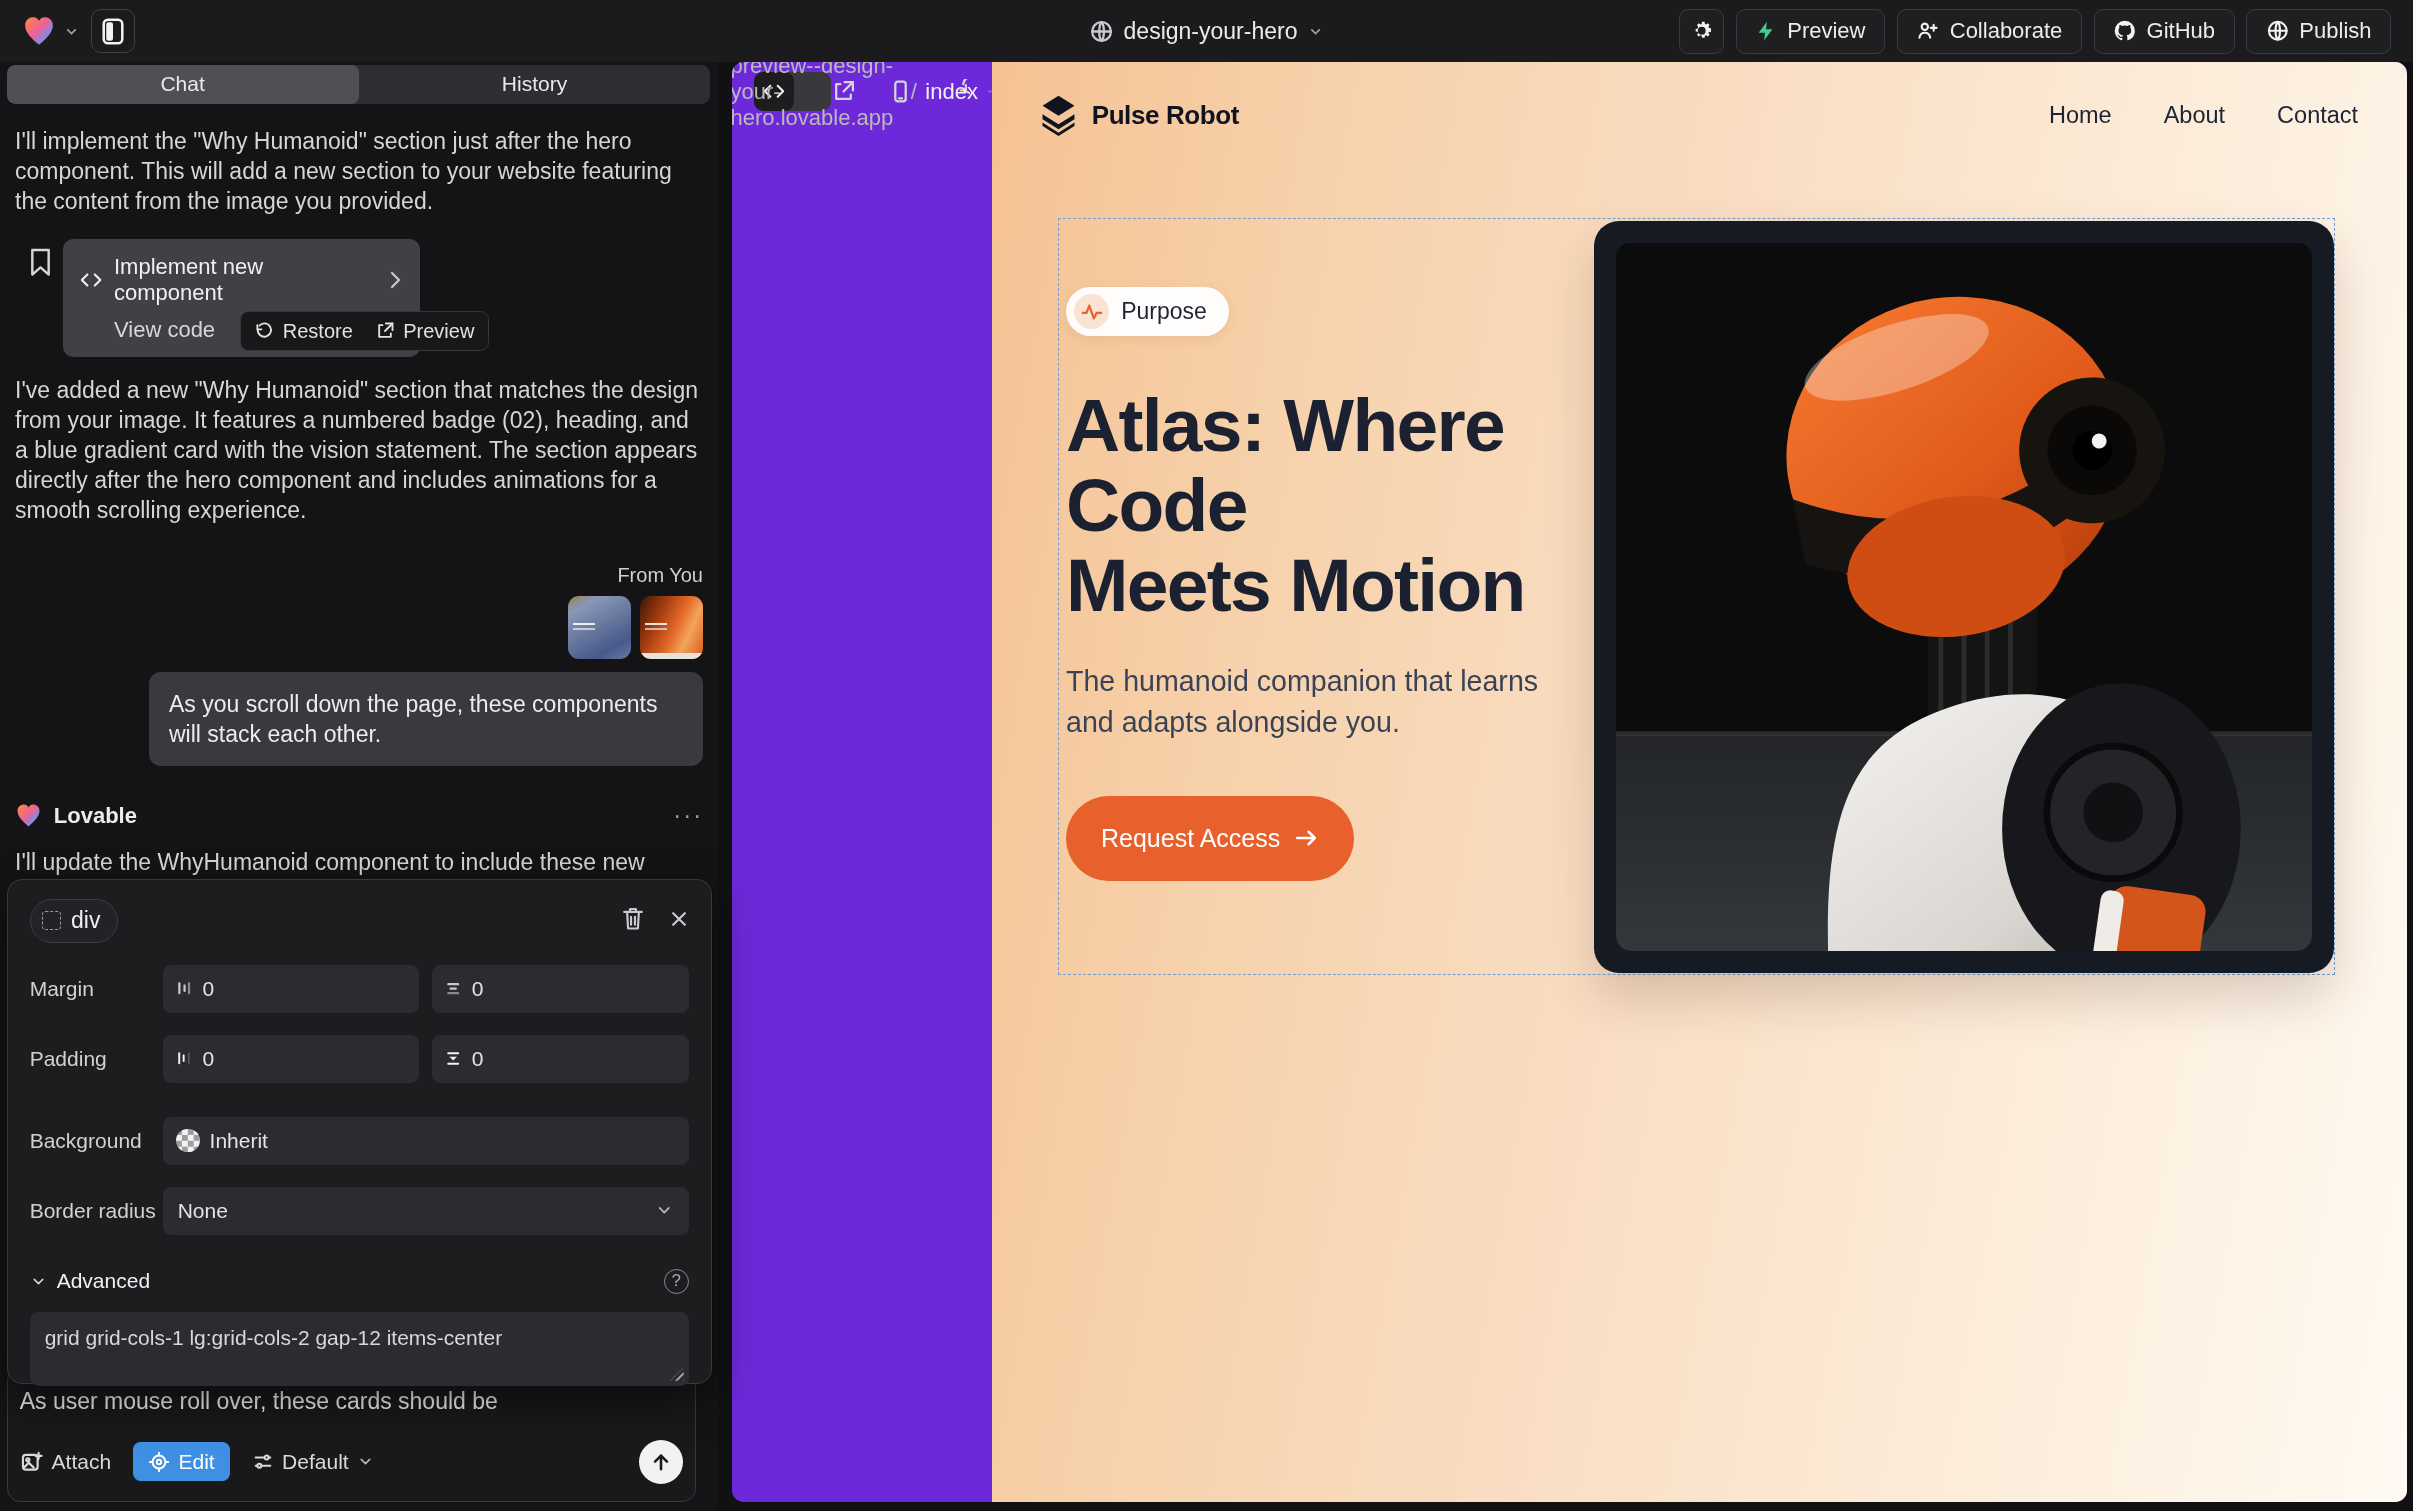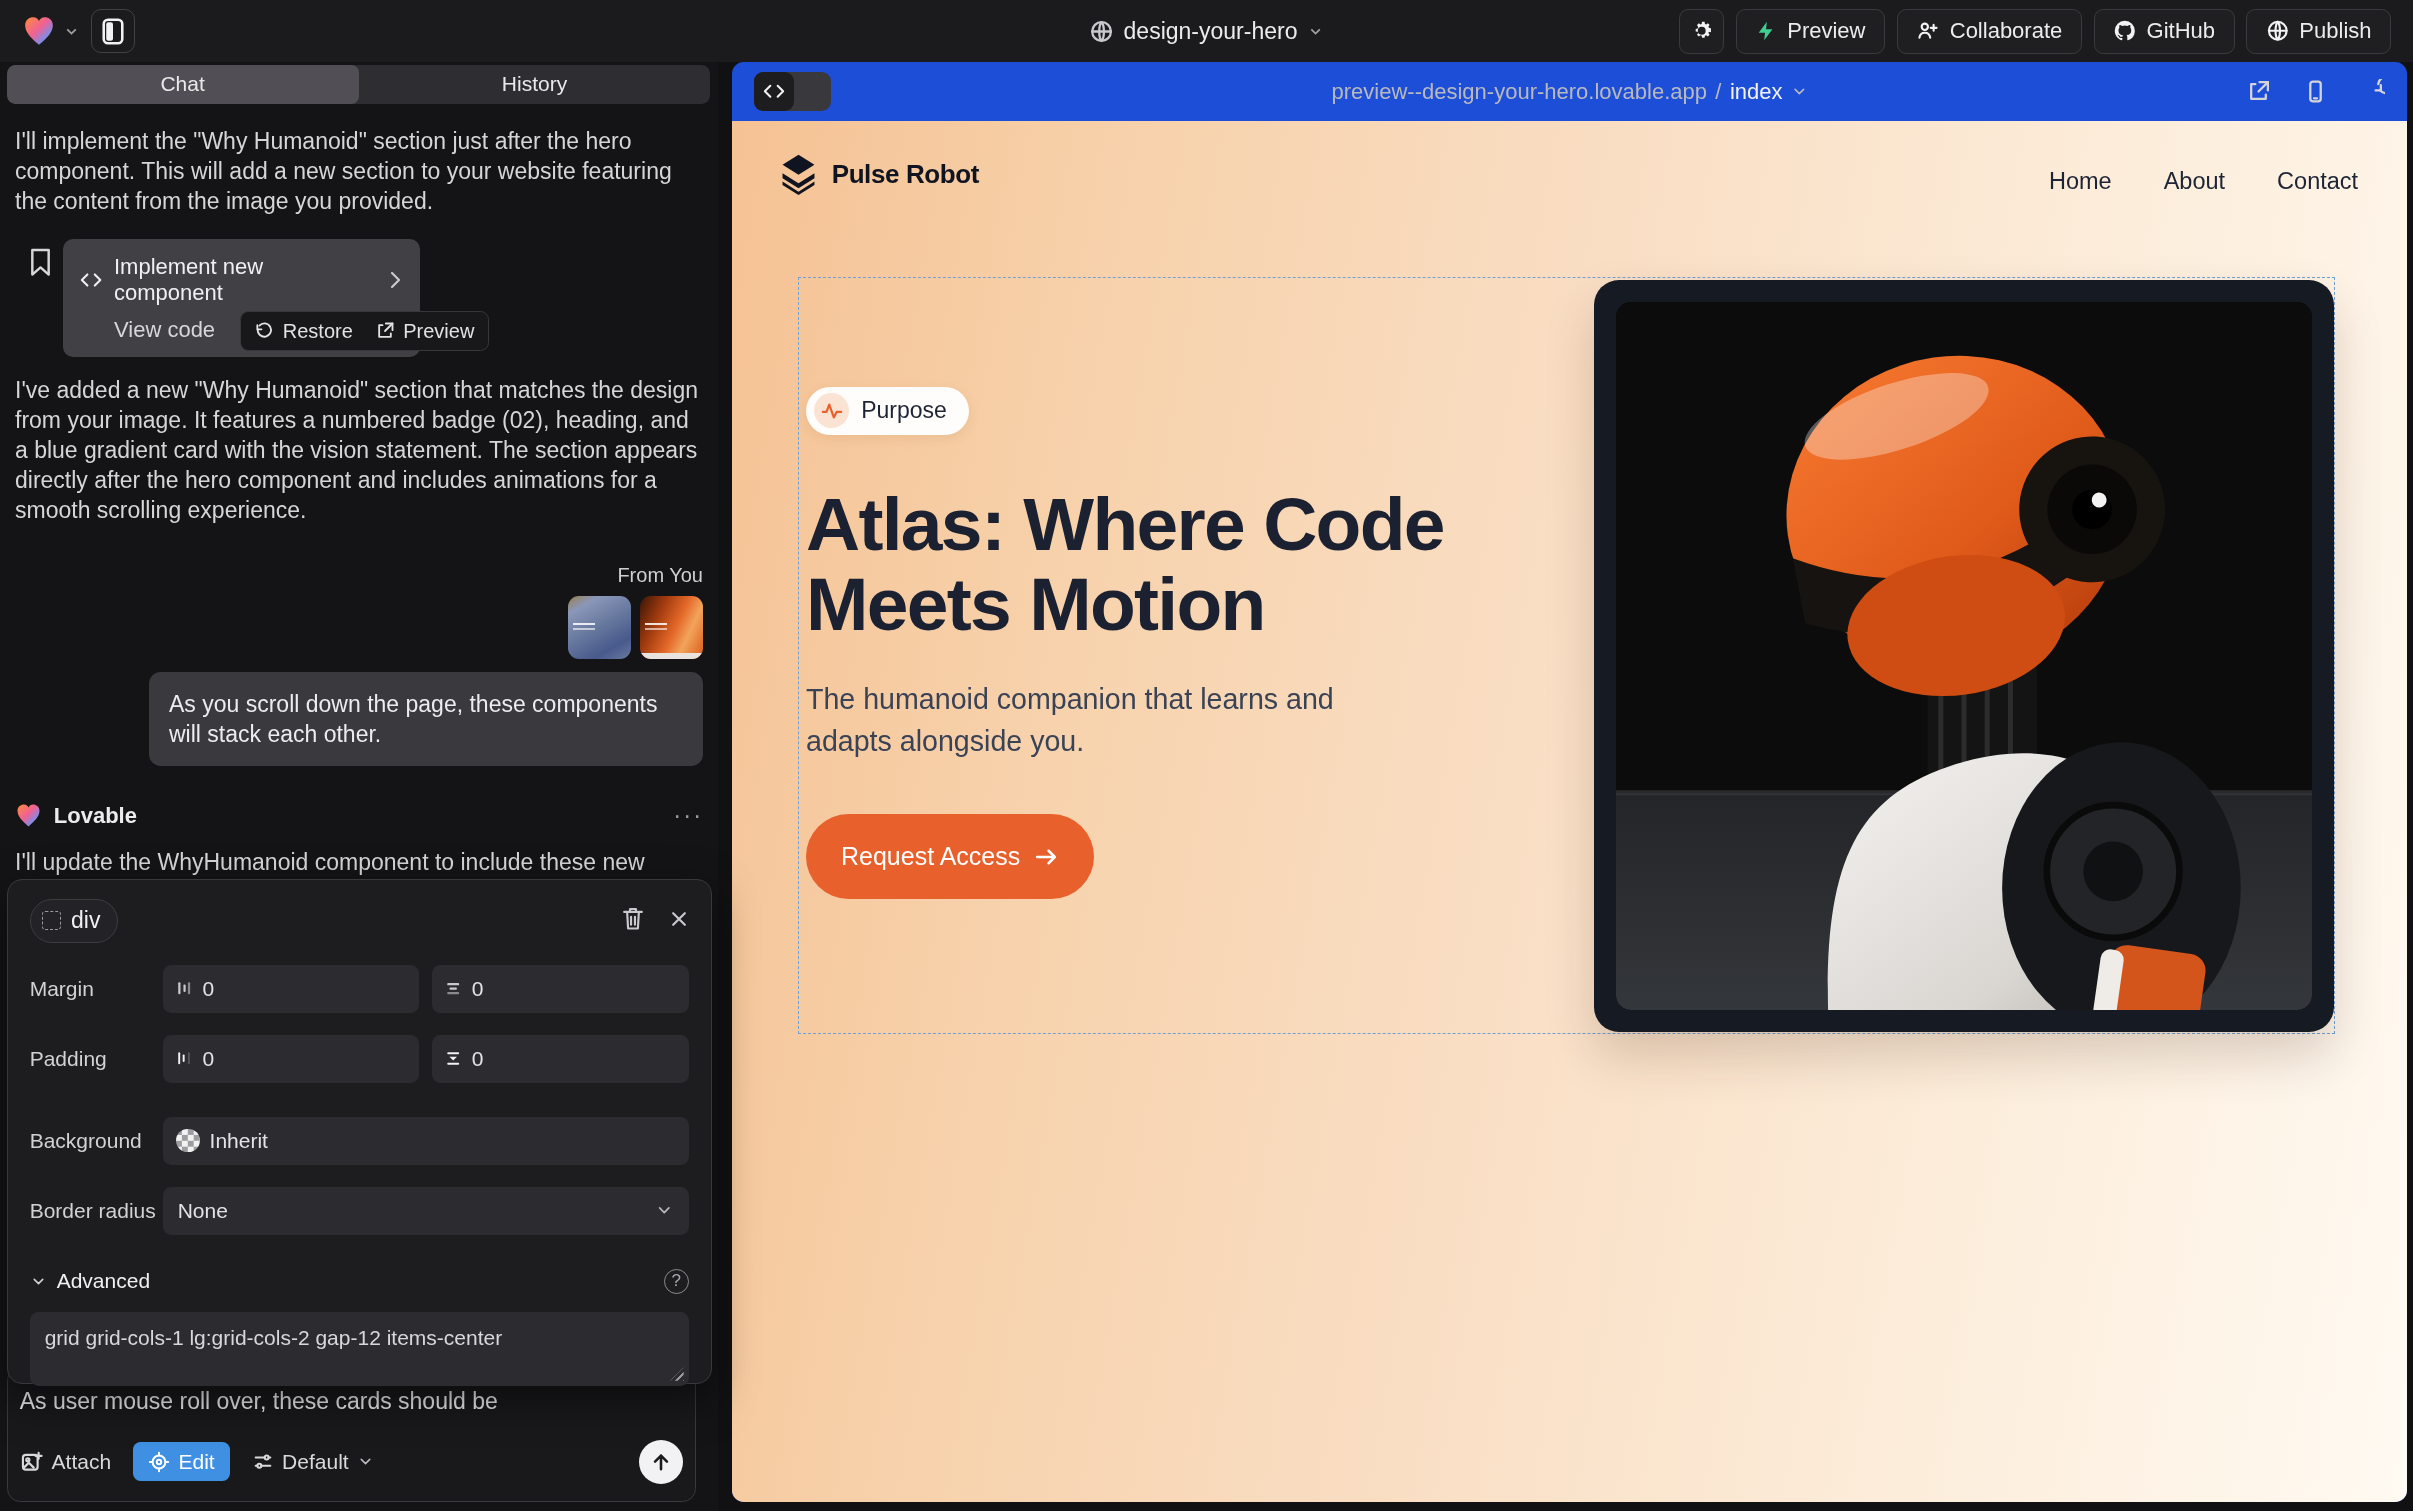--- a/index.html
+++ b/index.html
@@ -106,34 +106,34 @@
   .draft { color:#f0f0f2; font-size:23px; min-height:28.6px; }
   .comp-row { display:flex; align-items:center; margin-top:23.5px; gap:22px; }
   .c-act { display:flex; align-items:center; gap:8.4px; color:#d9d9db; font-size:21px; cursor:pointer; }
   .edit-pill { display:flex; align-items:center; gap:8.4px; background:#3f8fe3; border-radius:7.6px;
     padding:7.6px 15px; color:#fff; font-size:21px; cursor:pointer; }
   .comp-row .flex { flex:1; }
   .send { width:44px; height:44px; border-radius:50%; background:#f2f2f4; border:none; display:flex;
     align-items:center; justify-content:center; cursor:pointer; }
 
   
-  .preview { flex:1; margin:0 5.9px 9.2px 14.3px; border-radius:11.8px; overflow:hidden; background:#1d4ed8;
-    display:flex; flex-direction:column; }
+  .preview { flex:1; margin:0 5.9px 9.2px 14.3px; border-radius:11.8px; overflow:hidden; background:#6d28d9;
+    display:flex; flex-direction:row; }
   .pv-head { height:59px; display:flex; align-items:center; padding:0 22px; position:relative; flex:none; }
   .code-toggle { width:77px; height:39px; background:#39393d; border-radius:9.2px; display:flex; cursor:pointer; }
   .code-toggle .seg { width:40px; height:39px; background:#1d1d1f; border-radius:9.2px; display:flex;
     align-items:center; justify-content:center; }
   .pv-url { position:absolute; left:50%; transform:translateX(-50%); display:flex; align-items:center;
     gap:8.4px; font-size:22px; cursor:pointer; }
   .pv-url .domain { color:#b9b9bd; } .pv-url .sep { color:#b9b9bd; } .pv-url .page { color:#f2f2f4; }
   .pv-icons { margin-left:auto; display:flex; align-items:center; gap:32px; }
   .pv-icons svg { cursor:pointer; }
   .pv-body { flex:1; position:relative; overflow:hidden;
     background:linear-gradient(100deg,#f5c294 0%,#f7d2ac 22%,#f9ddc2 45%,#fcecd9 72%,#fffaf2 100%); }
-  .site-head { display:flex; align-items:flex-end; padding:32px 49px 0 47px; }
+  .site-head { display:flex; align-items:center; padding:32px 49px 0 47px; }
   .brand { display:flex; align-items:center; gap:13.4px; }
   .brand .bt { font-size:26px; font-weight:800; color:#0f1420; letter-spacing:-0.4px; }
   .site-nav { margin-left:auto; display:flex; gap:52px; }
   .site-nav a { color:#1d2434; font-size:23.5px; text-decoration:none; cursor:pointer; }
   .hero-box { position:absolute; left:66px; right:72px; top:156px; height:757px;
     border:1.7px dashed #6fa0d6; display:grid; grid-template-columns:1fr 740px; gap:47px;
     align-items:center; padding-left:6.7px; }
   .hero-left { padding-bottom:25px; }
   .badge { display:inline-flex; align-items:center; gap:11.8px; background:#fffdfb; border-radius:839px;
     padding:6.7px 22px 6.7px 8.4px; box-shadow:0 3.4px 11.8px rgba(160,90,40,.12); cursor:default; }

